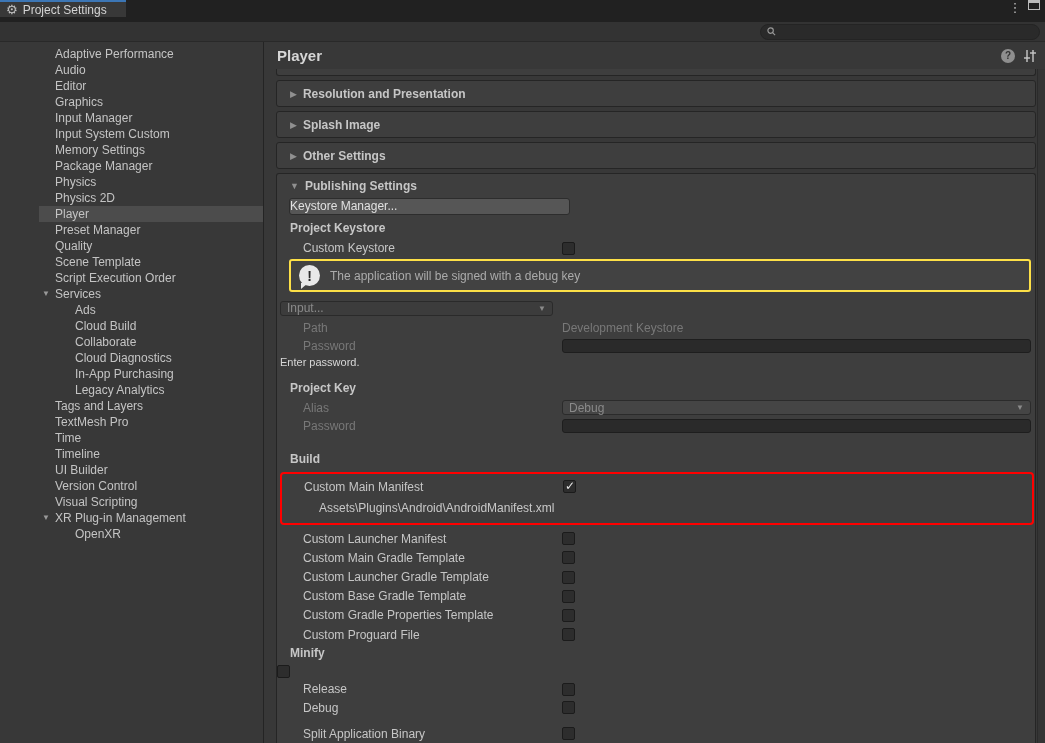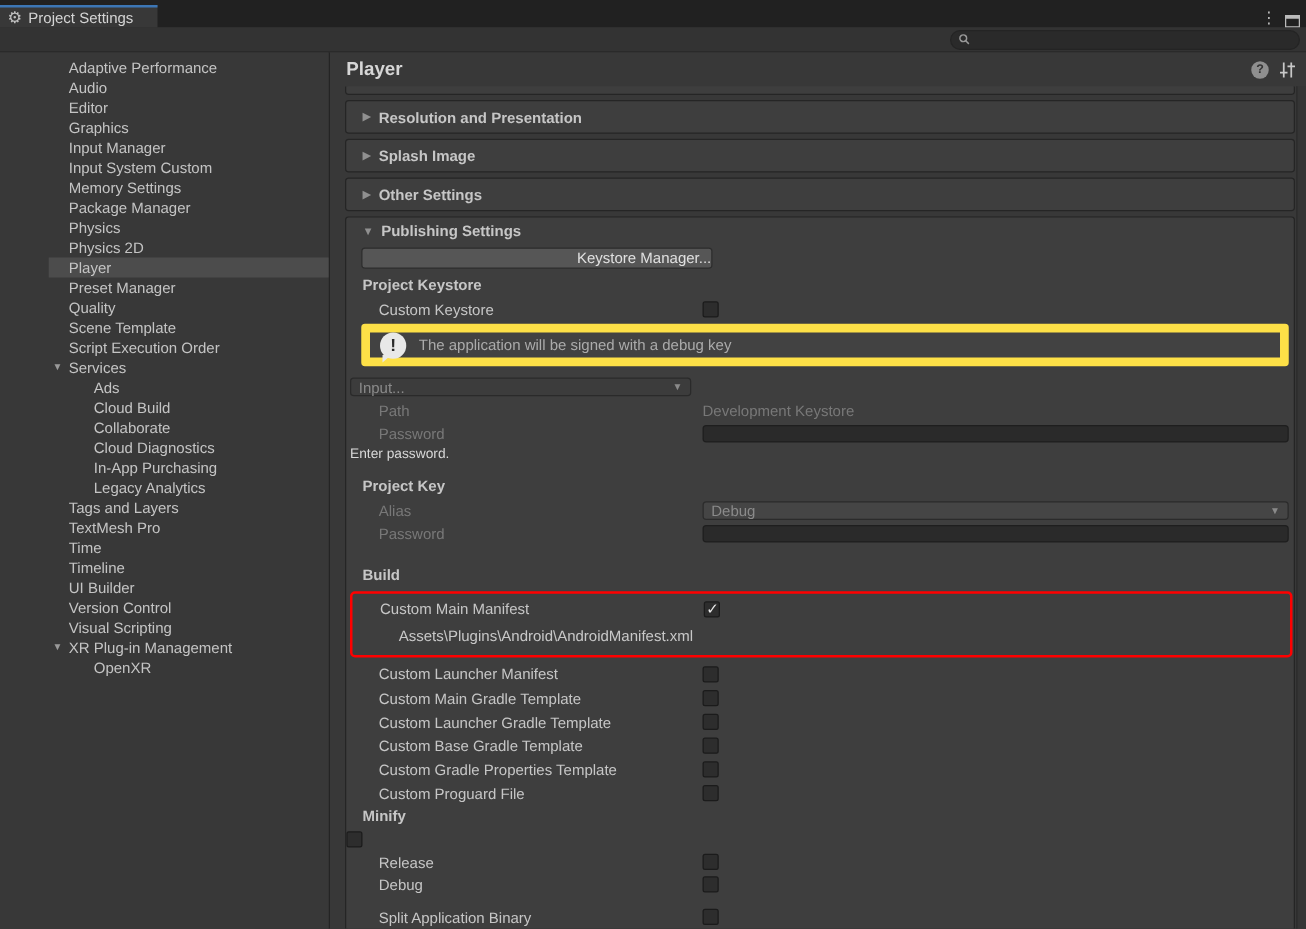--- a/index.html
+++ b/index.html
@@ -1,21 +1,21 @@
 <!DOCTYPE html>
 <html><head>
 <meta charset="utf-8">
 <style>
   * { margin:0; padding:0; box-sizing:border-box; }
   html,body { width:1045px; height:743px; background:#383838; }
   body { font-family:"Liberation Sans","DejaVu Sans",sans-serif; font-size:12px; color:#C6C6C6; overflow:hidden; }
   .window { width:1045px; height:743px; display:flex; flex-direction:column; background:#383838; }
 
   
-  .tabbar { height:22px; background:#212121; display:flex; align-items:flex-end; flex-shrink:0; }
+  .tabbar { height:22px; background:#212121; display:flex; align-items:flex-start; flex-shrink:0; }
   .tab { width:126px; background:#383838; border-top:2px solid #3C76B5; display:flex; align-items:center; gap:5px; padding-left:6px; color:#D4D4D4; }
   .gear-icon::before { content:"\2699"; font-size:13px; color:#C0C0C0; }
   .tabbar-spacer { flex:1; }
   .kebab-icon { width:16px; color:#BBBBBB; font-size:13px; display:flex; align-items:center; justify-content:center; }
   .kebab-icon::before { content:"\22EE"; }
   .winmax-icon { width:22px; display:flex; align-items:center; justify-content:center; }
   .winmax-icon i { display:block; width:12px; height:10px; border:1px solid #BBBBBB; border-top:3px solid #BBBBBB; }
 
   
   .toolbar { height:20px; background:#333333; border-bottom:1px solid #292929; display:flex; align-items:center; justify-content:flex-end; flex-shrink:0; }
@@ -50,32 +50,32 @@
   .secbox.sliver { height:7px; border-top:none; border-radius:0 0 3px 3px; }
   .sechead { height:25px; display:flex; align-items:center; gap:6px; padding-left:13px; font-weight:bold; color:#C6C6C6; }
   .tri-closed { color:#909090; font-size:9px; }
   .tri-closed::before { content:"\25B6"; }
   .tri-open { color:#909090; font-size:9px; }
   .tri-open::before { content:"\25BC"; }
 
   .pubbox { flex:1; border-bottom:none; border-radius:3px 3px 0 0; margin-bottom:0; overflow:hidden; display:flex; flex-direction:column; }
   .pubhead { height:24px; }
 
-  .km-button { display:block; width:281px; height:17px; margin:1px 0 3px 12px; background:#565656; border:1px solid #2D2D2D; border-radius:3px; color:#E0E0E0; font:inherit; text-align:right; line-height:15px; }
+  .km-button { display:block; width:281px; height:17px; margin:1px 0 3px 12px; background:#565656; border:1px solid #2D2D2D; border-radius:3px; color:#E0E0E0; font:inherit; text-align:left; line-height:15px; }
 
   .pheading { height:21px; line-height:21px; padding-left:13px; font-weight:bold; color:#C6C6C6; }
   .prow { display:flex; align-items:center; height:19px; }
   .plabel { width:285px; padding-left:26px; color:#C6C6C6; flex-shrink:0; }
   .pvalue { flex:1; margin-right:4px; display:flex; align-items:center; min-width:0; }
   .disabled .plabel, .disabled .pvalue, .pvalue.gray { color:#787878; }
 
   .checkbox { width:13px; height:13px; background:#2D2D2D; border:1px solid #1B1B1B; border-radius:2px; position:relative; flex-shrink:0; }
   .checkbox.checked::before { content:"\2713"; position:absolute; top:-2px; left:1px; color:#E8E8E8; font-size:12px; font-weight:bold; }
 
-  .infobox { margin:2px 4px 4px 12px; height:34px; background:#424242; border:7px solid #fde047; border-radius:3px; display:flex; align-items:center; gap:10px; padding-left:8px; color:#ABABAB; }
+  .infobox { margin:2px 4px 4px 12px; height:34px; background:#424242; border:2px solid #fde047; border-radius:3px; display:flex; align-items:center; gap:10px; padding-left:8px; color:#ABABAB; }
   .info-icon { width:21px; height:21px; background:#E8E8E8; border-radius:50%; color:#2A2A2A; font-weight:bold; font-size:14px; display:flex; align-items:center; justify-content:center; position:relative; flex-shrink:0; }
   .info-icon::before { content:"!"; }
   .info-icon::after { content:""; position:absolute; left:2px; bottom:-3px; width:0; height:0; border-left:7px solid #E8E8E8; border-bottom:6px solid transparent; }
 
   .dropdown { height:15px; background:#3C3C3C; border:1px solid #2A2A2A; border-radius:3px; display:flex; align-items:center; padding:0 6px; color:#8A8A8A; }
   .dropdown .dd-arrow { margin-left:auto; font-size:8px; color:#8A8A8A; }
   .dd-arrow::before { content:"\25BC"; }
   .select-dd { width:273px; margin:5px 0 3px 3px; }
   .value-dd { flex:1; height:15px; background:#454545; border:1px solid #2B2B2B; }
 

